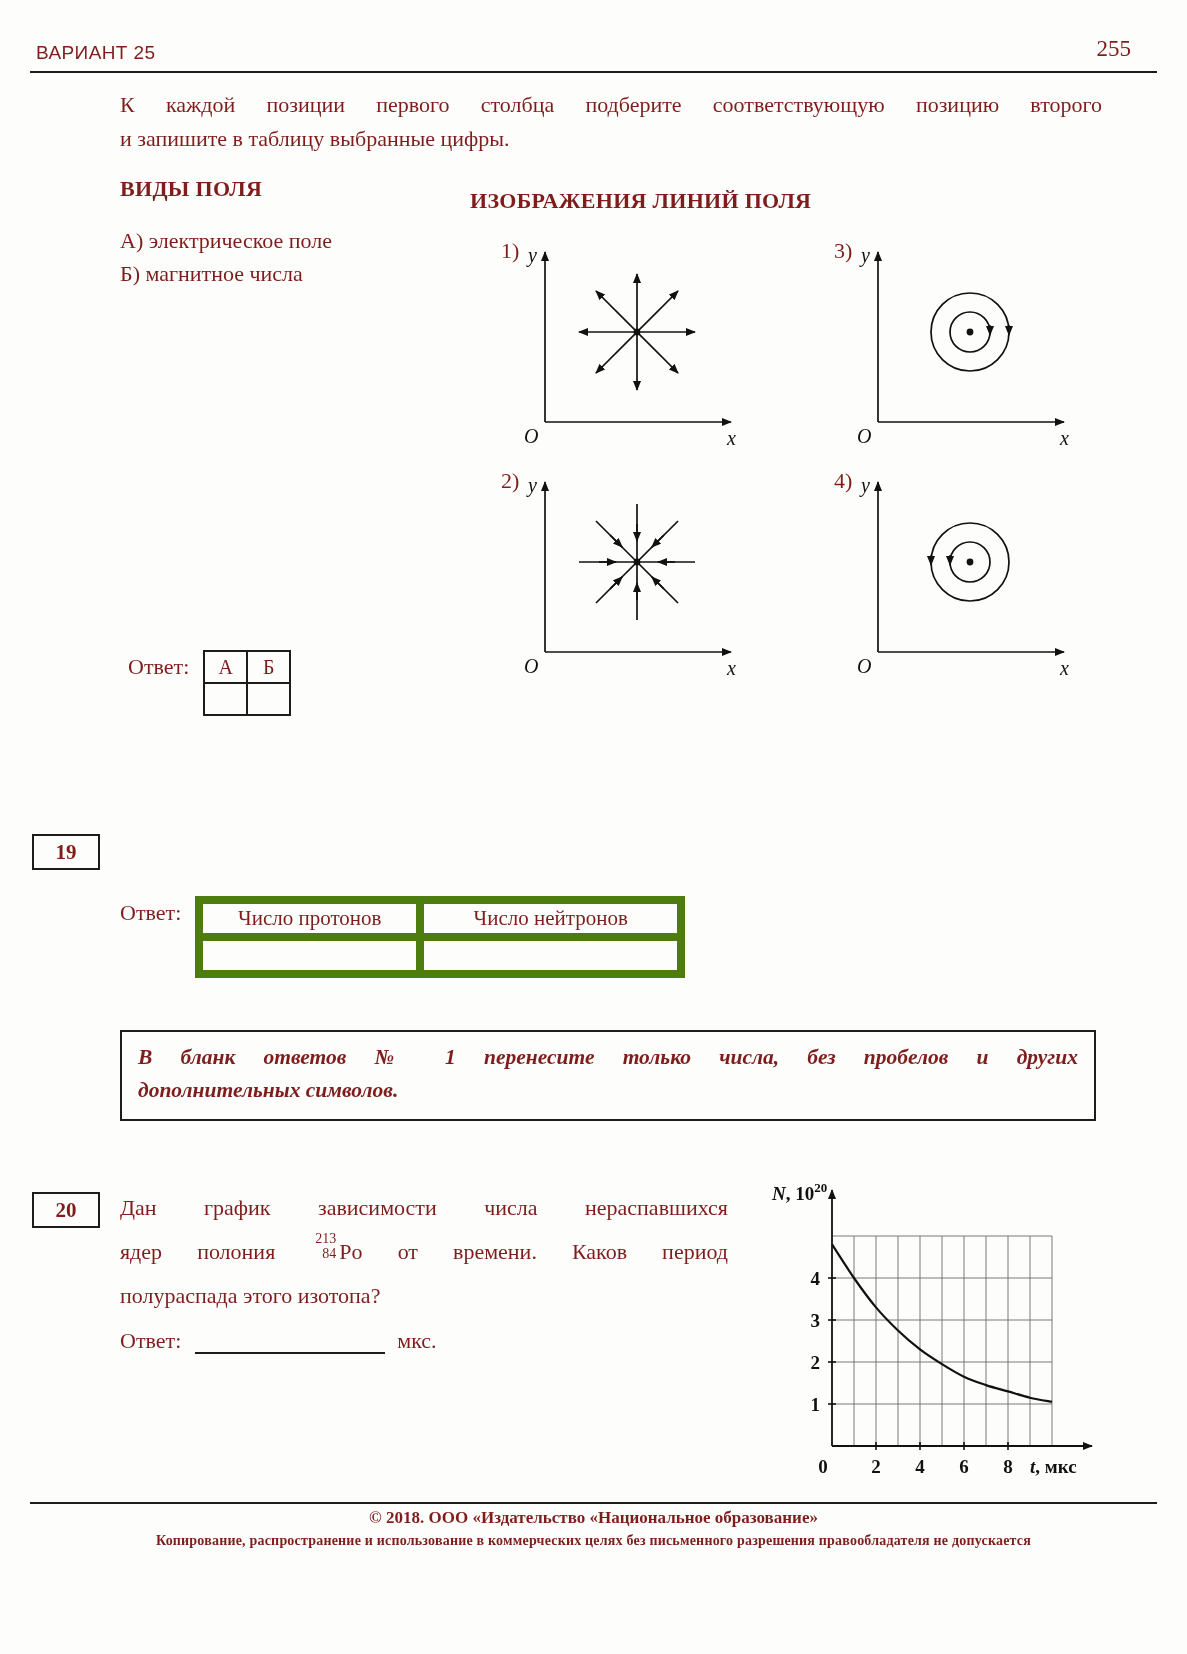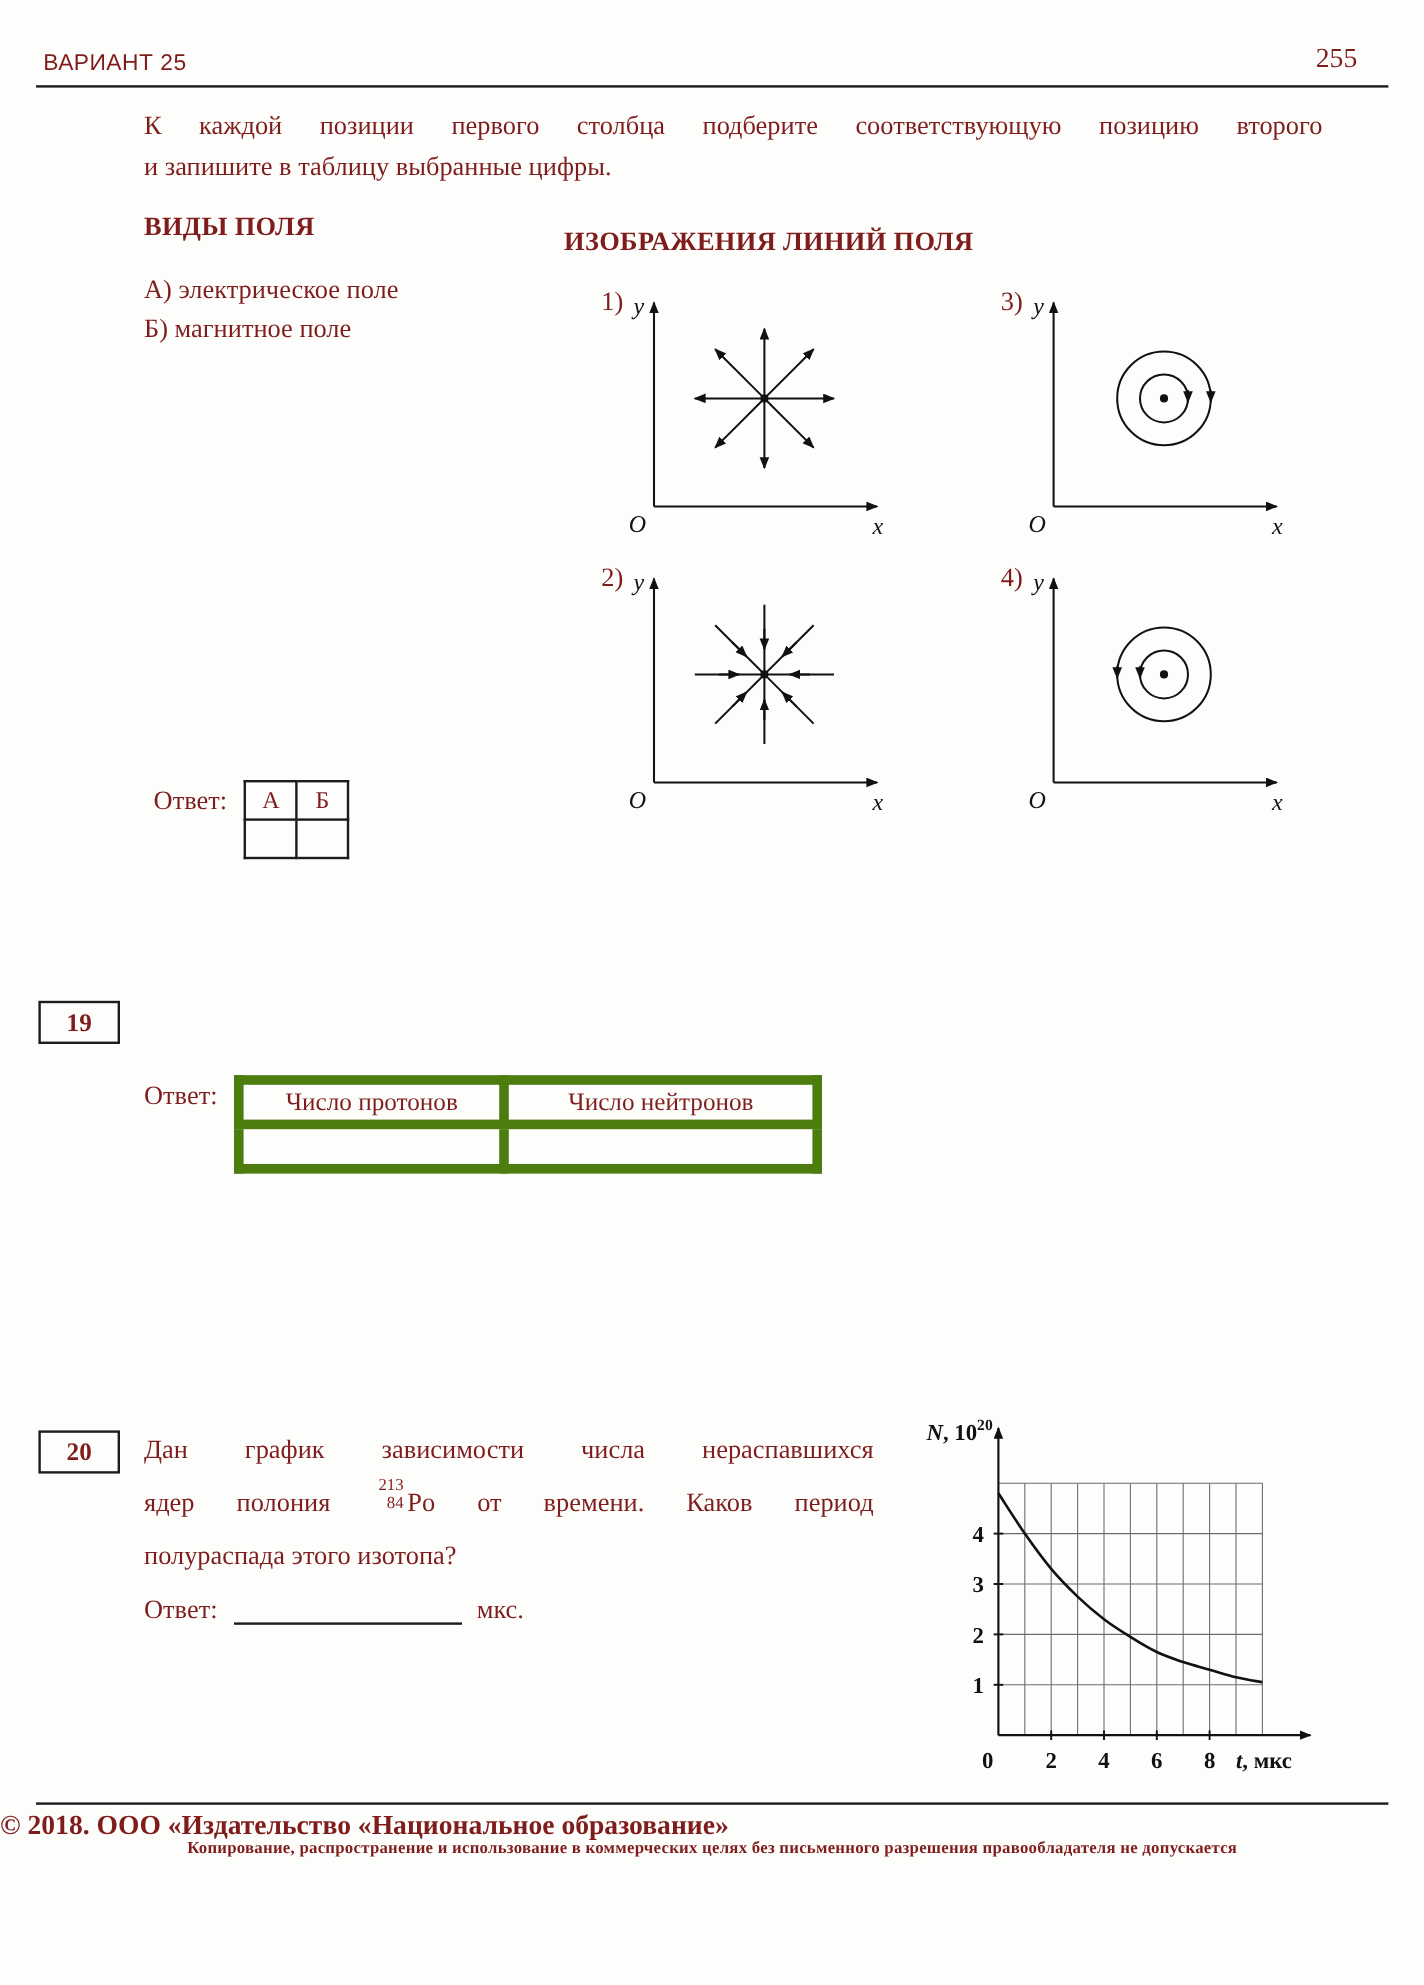--- a/index.html
+++ b/index.html
@@ -31,41 +31,41 @@
   .q19text { position:absolute; font-size:22px; line-height:1.6; }
   .note { position:absolute; left:120px; width:976px; border:2px solid #1c1c1c;
           padding:9px 16px 11px; font-size:21.5px; font-weight:bold; font-style:italic; line-height:1.55; }
   .nuclide { display:inline-block; white-space:nowrap; }
   .nstack { display:inline-block; position:relative; width:27px; height:22px; margin-right:2px; }
   .nsup { position:absolute; top:-5px; right:1px; font-size:14px; line-height:1; }
   .nsub { position:absolute; bottom:-2px; right:1px; font-size:14px; line-height:1; }
   .nsym { font-size:22px; }
   .blank { display:inline-block; width:190px; border-bottom:2px solid #1c1c1c; height:24px;
            vertical-align:bottom; margin:0 12px 0 14px; }
-  .footer1 { position:absolute; width:100%; text-align:left; font-size:23px; font-weight:bold; }
+  .footer1 { position:absolute; width:100%; text-align:center; font-size:17px; font-weight:bold; }
   .footer2 { position:absolute; width:100%; text-align:center; font-size:14px; font-weight:bold; letter-spacing:.2px; }
 </style>
 </head>
 <body>
 
 <div class="page">
 
   <div class="abs sans" style="left:36px;top:42px;font-size:19px;letter-spacing:.4px">ВАРИАНТ 25</div>
   <div class="abs" style="right:56px;top:36px;font-size:23px">255</div>
   <div class="rule" style="top:71px"></div>
 
   <div class="abs intro" style="left:120px;top:88px;width:982px">
     <div class="justline">К каждой позиции первого столбца подберите соответствующую позицию второго</div>
     <div><span>и запишите </span><span class="underline">в таблицу</span><span> выбранные цифры.</span></div>
   </div>
 
   <div class="abs heading" style="left:120px;top:176px">ВИДЫ ПОЛЯ</div>
   <div class="abs heading" style="left:470px;top:188px;width:460px;text-align:left">ИЗОБРАЖЕНИЯ ЛИНИЙ ПОЛЯ</div>
   <div class="abs opt" style="left:120px;top:228px">А) электрическое поле</div>
-  <div class="abs opt" style="left:120px;top:261px">Б) магнитное поле</div>
+  <div class="abs opt" style="left:120px;top:261px">Б) магнитное числа</div>
 
   <div class="diag" style="left:499px;top:236px">
     <span class="diag-num">1)</span>
     <svg class="field-diagram" width="250" height="215" viewBox="0 0 250 215">
         <defs>
           <marker id="fdm0" markerWidth="12" markerHeight="10" refX="9" refY="4" orient="auto" markerUnits="userSpaceOnUse">
             <path d="M0,0 L10,4 L0,8 Z" fill="#111"></path>
           </marker>
         </defs>
         <line x1="46" y1="186" x2="46" y2="16" stroke="#111" stroke-width="1.7" marker-end="url(#fdm0)"></line>
@@ -184,20 +184,24 @@
         <td class="c2">Число нейтронов</td>
       </tr>
       <tr>
         <td></td>
         <td></td>
       </tr>
     </tbody>
       </table>
   </div>
 
+  <div class="note" style="top:1030px">
+    <div class="justline">В бланк ответов № 1 перенесите только числа, без пробелов и других</div>
+    <div>дополнительных символов.</div>
+  </div>
 
   <div class="qnum" style="top:1192px">20</div>
   <div class="qtext" style="left:120px;top:1186px;width:608px">
     <div class="justline">Дан график зависимости числа нераспавшихся</div>
     <div class="justline"><span>ядер полония </span><span class="nuclide"><span class="nstack"><span class="nsup">213</span><span class="nsub">84</span></span><span class="nsym">Po</span></span><span> от времени. Каков период</span></div>
     <div>полураспада этого изотопа?</div>
   </div>
 
   <div class="abs" style="left:120px;top:1328px;font-size:22px">
     <span>Ответ:</span><span class="blank"></span><span>мкс.</span>

